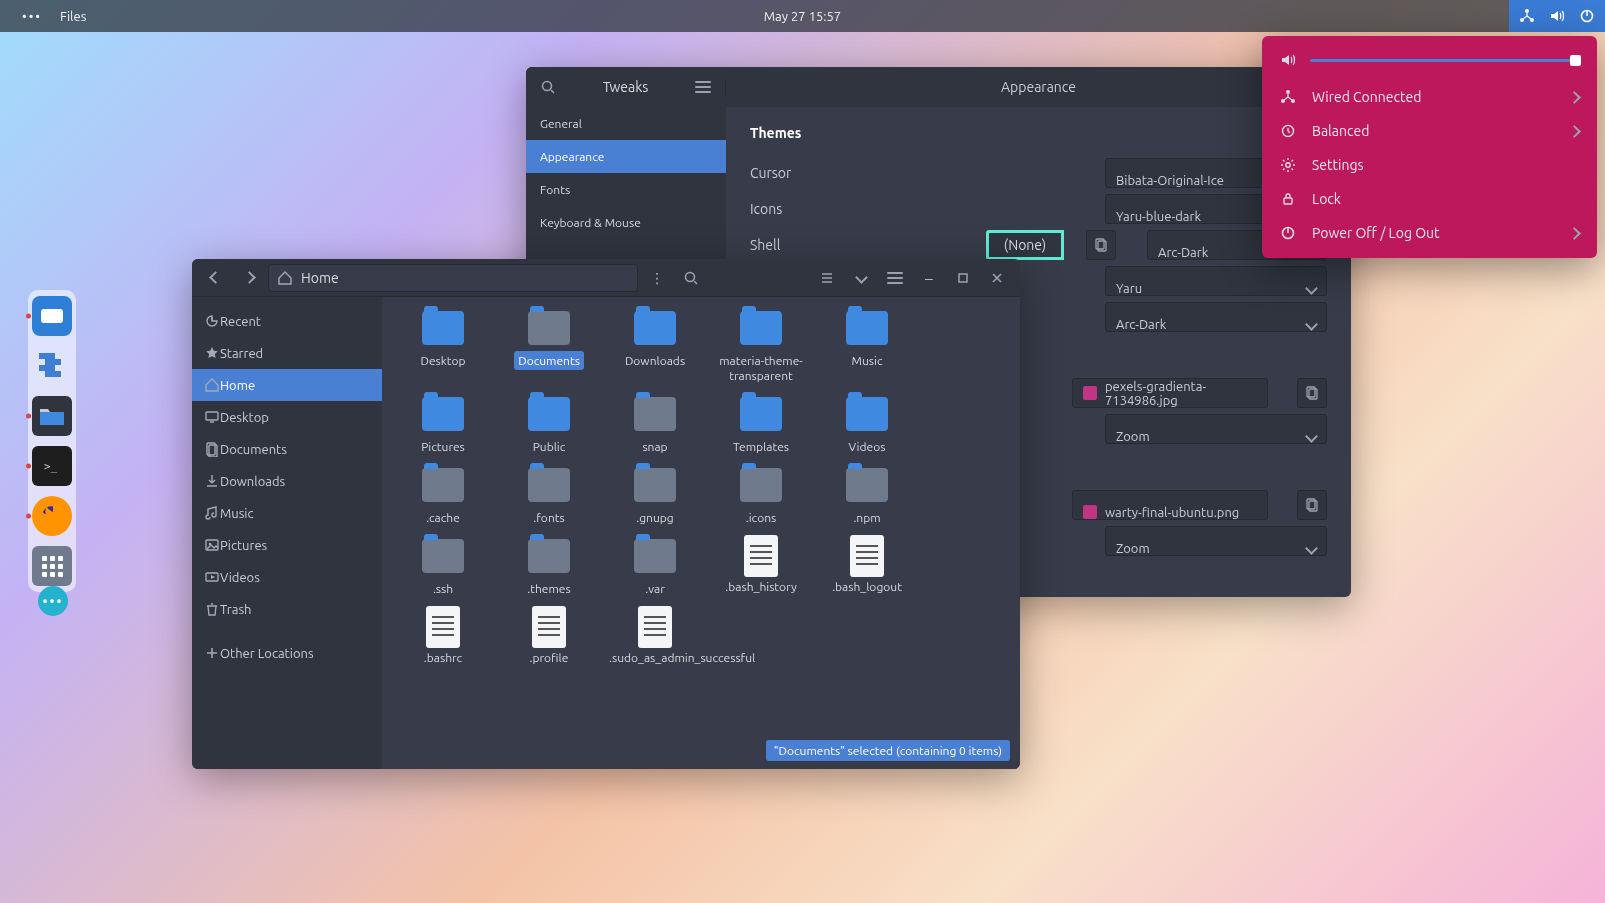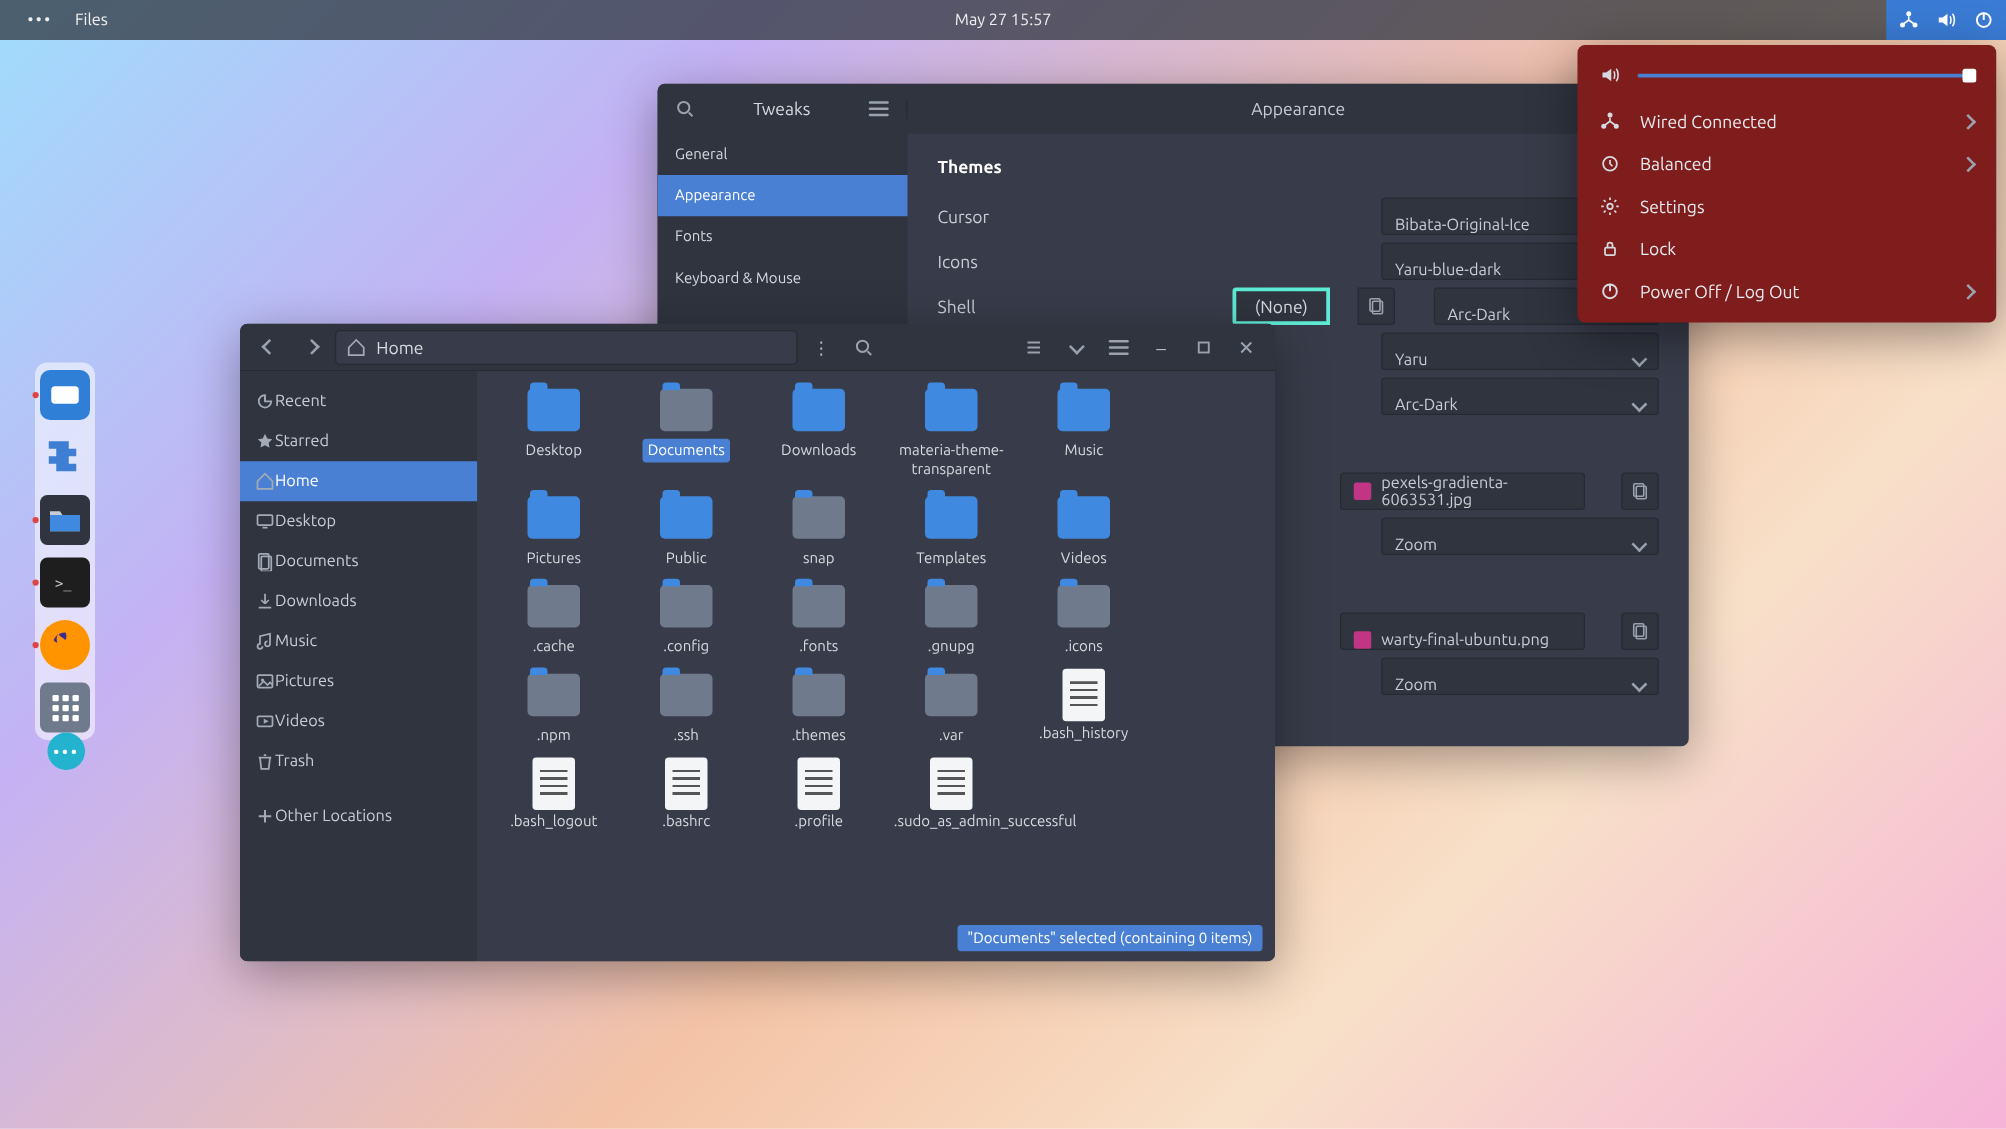--- a/index.html
+++ b/index.html
@@ -120,21 +120,21 @@
 .file-txt{width:34px;height:42px;background:#f4f5f7;border-radius:3px;position:relative;}
 .file-txt::after{content:"";position:absolute;left:6px;right:6px;top:10px;bottom:10px;
   background:repeating-linear-gradient(#555 0 2px, transparent 2px 6px);}
 #files .cell .lbl{font-size:12px;color:#d6dae0;text-align:center;line-height:15px;max-width:100px;padding:2px 4px;border-radius:3px;}
 #files .cell.selected .lbl{background:#4a80d4;color:#fff;}
 #files .status{position:absolute;right:10px;bottom:8px;background:#4a80d4;color:#fff;font-size:12px;padding:4px 8px;border-radius:3px;}
 
 
 #sysmenu{
   position:absolute; right:8px; top:36px; width:335px;
-  background:#7f1d1d; border-radius:6px; box-shadow:0 10px 40px rgba(0,0,0,.4);
+  background:#be185d; border-radius:6px; box-shadow:0 10px 40px rgba(0,0,0,.4);
   padding:12px 0 8px;
 }
 #sysmenu .vol{display:flex;align-items:center;padding:4px 18px 12px;gap:14px;}
 #sysmenu .vol .track{flex:1;height:3px;background:#4a80d4;position:relative;border-radius:2px;}
 #sysmenu .vol .track::after{content:"";position:absolute;right:-2px;top:-4px;width:11px;height:11px;background:#fff;border-radius:2px;}
 #sysmenu .mitem{display:flex;align-items:center;height:34px;padding:0 18px;gap:16px;color:#e6e9ee;font-size:14px;cursor:pointer;}
 #sysmenu .mitem .arrow{margin-left:auto;}
 
 
 .chev-r::after{content:"";width:7px;height:7px;border-right:2px solid #9aa2af;border-top:2px solid #9aa2af;transform:rotate(45deg);display:inline-block;}
@@ -293,21 +293,21 @@
         </div>
       </div>
 
       <div style="height:40px"></div>
 
       <div class="trow">
         <span class="lbl"></span>
         <div class="sel" style="width:196px">
           <span style="display:flex;align-items:center;">
               <span class="thumb"></span>
-          <span>pexels-gradienta-6063531.jpg</span>
+          <span>pexels-gradienta-7134986.jpg</span>
             </span>
         </div>
         <div class="filebtn">
           <svg class="glyph" viewBox="0 0 16 16" fill="none" stroke="#9aa2af" stroke-width="1.3">
               <rect x="3" y="2" width="8" height="10" rx="1"></rect>
               <rect x="5" y="4" width="8" height="10" rx="1"></rect>
             </svg>
         </div>
       </div>
       <div class="trow">
@@ -507,24 +507,20 @@
           <div class="cell">
             <div class="ficon folder-blue"></div>
             <div class="lbl">Videos</div>
           </div>
           <div class="cell">
             <div class="ficon folder-grey"></div>
             <div class="lbl">.cache</div>
           </div>
           <div class="cell">
             <div class="ficon folder-grey"></div>
-            <div class="lbl">.config</div>
-          </div>
-          <div class="cell">
-            <div class="ficon folder-grey"></div>
             <div class="lbl">.fonts</div>
           </div>
           <div class="cell">
             <div class="ficon folder-grey"></div>
             <div class="lbl">.gnupg</div>
           </div>
           <div class="cell">
             <div class="ficon folder-grey"></div>
             <div class="lbl">.icons</div>
           </div>

